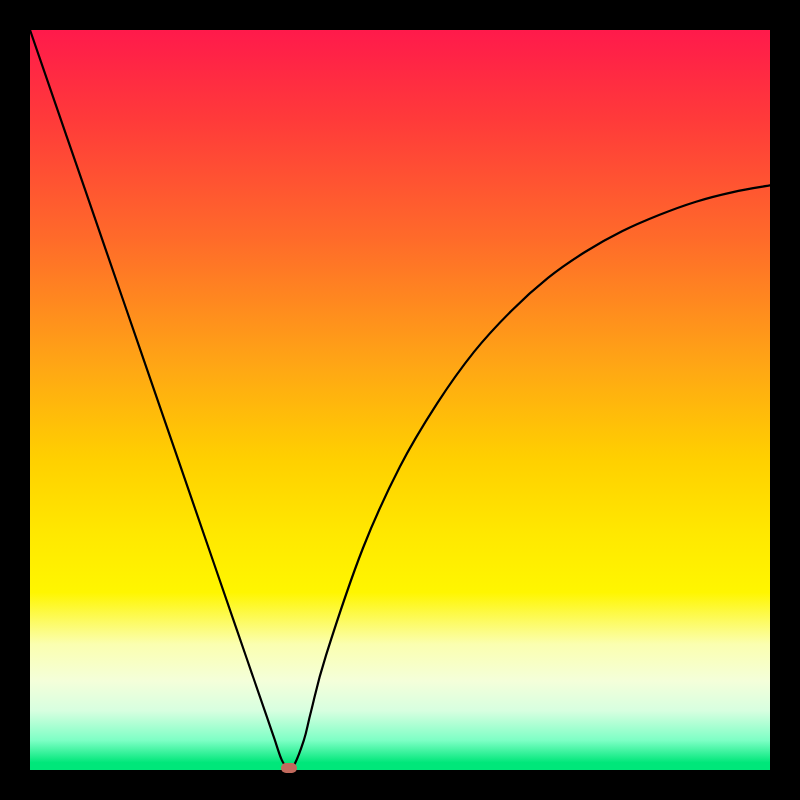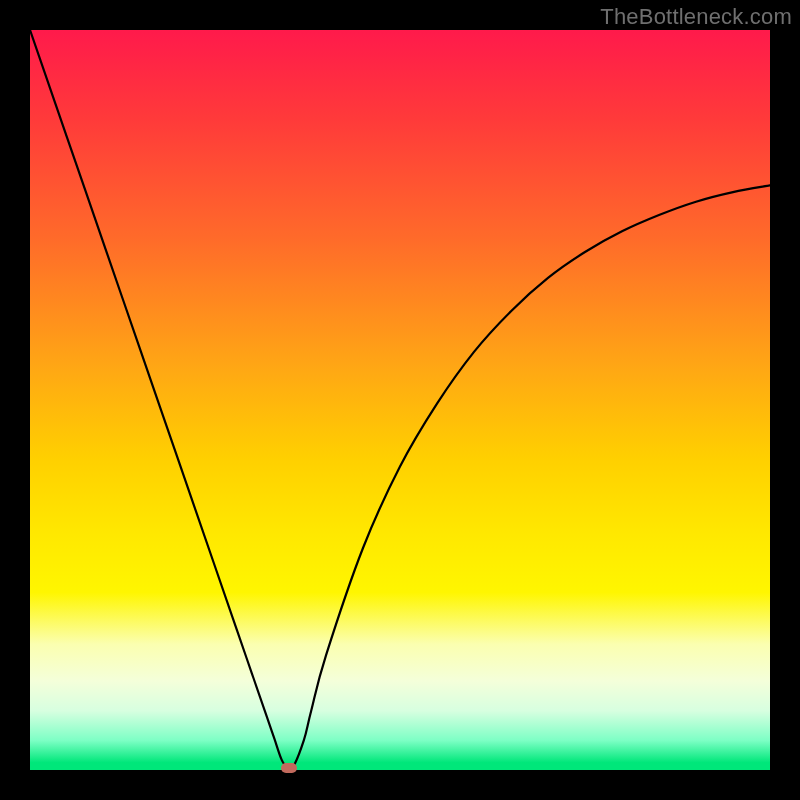--- a/index.html
+++ b/index.html
@@ -72,14 +72,13 @@
 
   <div class="plot-area">
 
     <svg class="curve" viewBox="0 0 740 740" preserveAspectRatio="none">
       <path id="curve-path" fill="none" stroke="#000" stroke-width="2.2" stroke-linecap="round" stroke-linejoin="round" d="M 0.00 0.00 C 6.66 19.31, 23.68 68.67, 37.00 107.30 C 50.32 145.93, 60.68 175.97, 74.00 214.60 C 87.32 253.23, 97.68 283.27, 111.00 321.90 C 124.32 360.53, 134.68 390.57, 148.00 429.20 C 161.32 467.83, 174.34 505.60, 185.00 536.50 C 195.66 567.40, 200.54 581.57, 207.20 600.88 C 213.86 620.19, 216.67 628.35, 222.00 643.80 C 227.33 659.25, 232.80 675.13, 236.80 686.72 C 240.80 698.31, 241.54 700.45, 244.20 708.18 C 246.86 715.91, 249.20 724.31, 251.60 729.64 C 254.00 734.97, 255.52 736.31, 257.52 737.78 C 259.52 739.25, 259.77 742.71, 262.70 737.78 C 265.63 732.85, 270.47 720.66, 273.80 710.40 C 277.13 700.14, 277.20 696.12, 281.20 680.80 C 285.20 665.48, 286.68 654.60, 296.00 625.30 C 305.32 596.00, 319.68 551.97, 333.00 518.00 C 346.32 484.03, 356.68 462.57, 370.00 436.60 C 383.32 410.63, 393.68 394.35, 407.00 373.70 C 420.32 353.05, 430.68 338.55, 444.00 321.90 C 457.32 305.25, 467.68 294.52, 481.00 281.20 C 494.32 267.88, 504.68 258.56, 518.00 247.90 C 531.32 237.24, 541.68 230.39, 555.00 222.00 C 568.32 213.61, 578.68 207.94, 592.00 201.28 C 605.32 194.62, 615.68 190.33, 629.00 185.00 C 642.32 179.67, 652.68 175.81, 666.00 171.68 C 679.32 167.55, 689.68 164.99, 703.00 162.06 C 716.32 159.13, 733.34 156.60, 740.00 155.40"></path>
     </svg>
 
     <div class="marker" id="min-marker" style="left: 259px; top: 737.78px; background: rgb(194, 106, 93);"></div>
   </div>
 
-  <div class="watermark">TheBottleneck.com</div>
 </div>
 
 </body></html>

